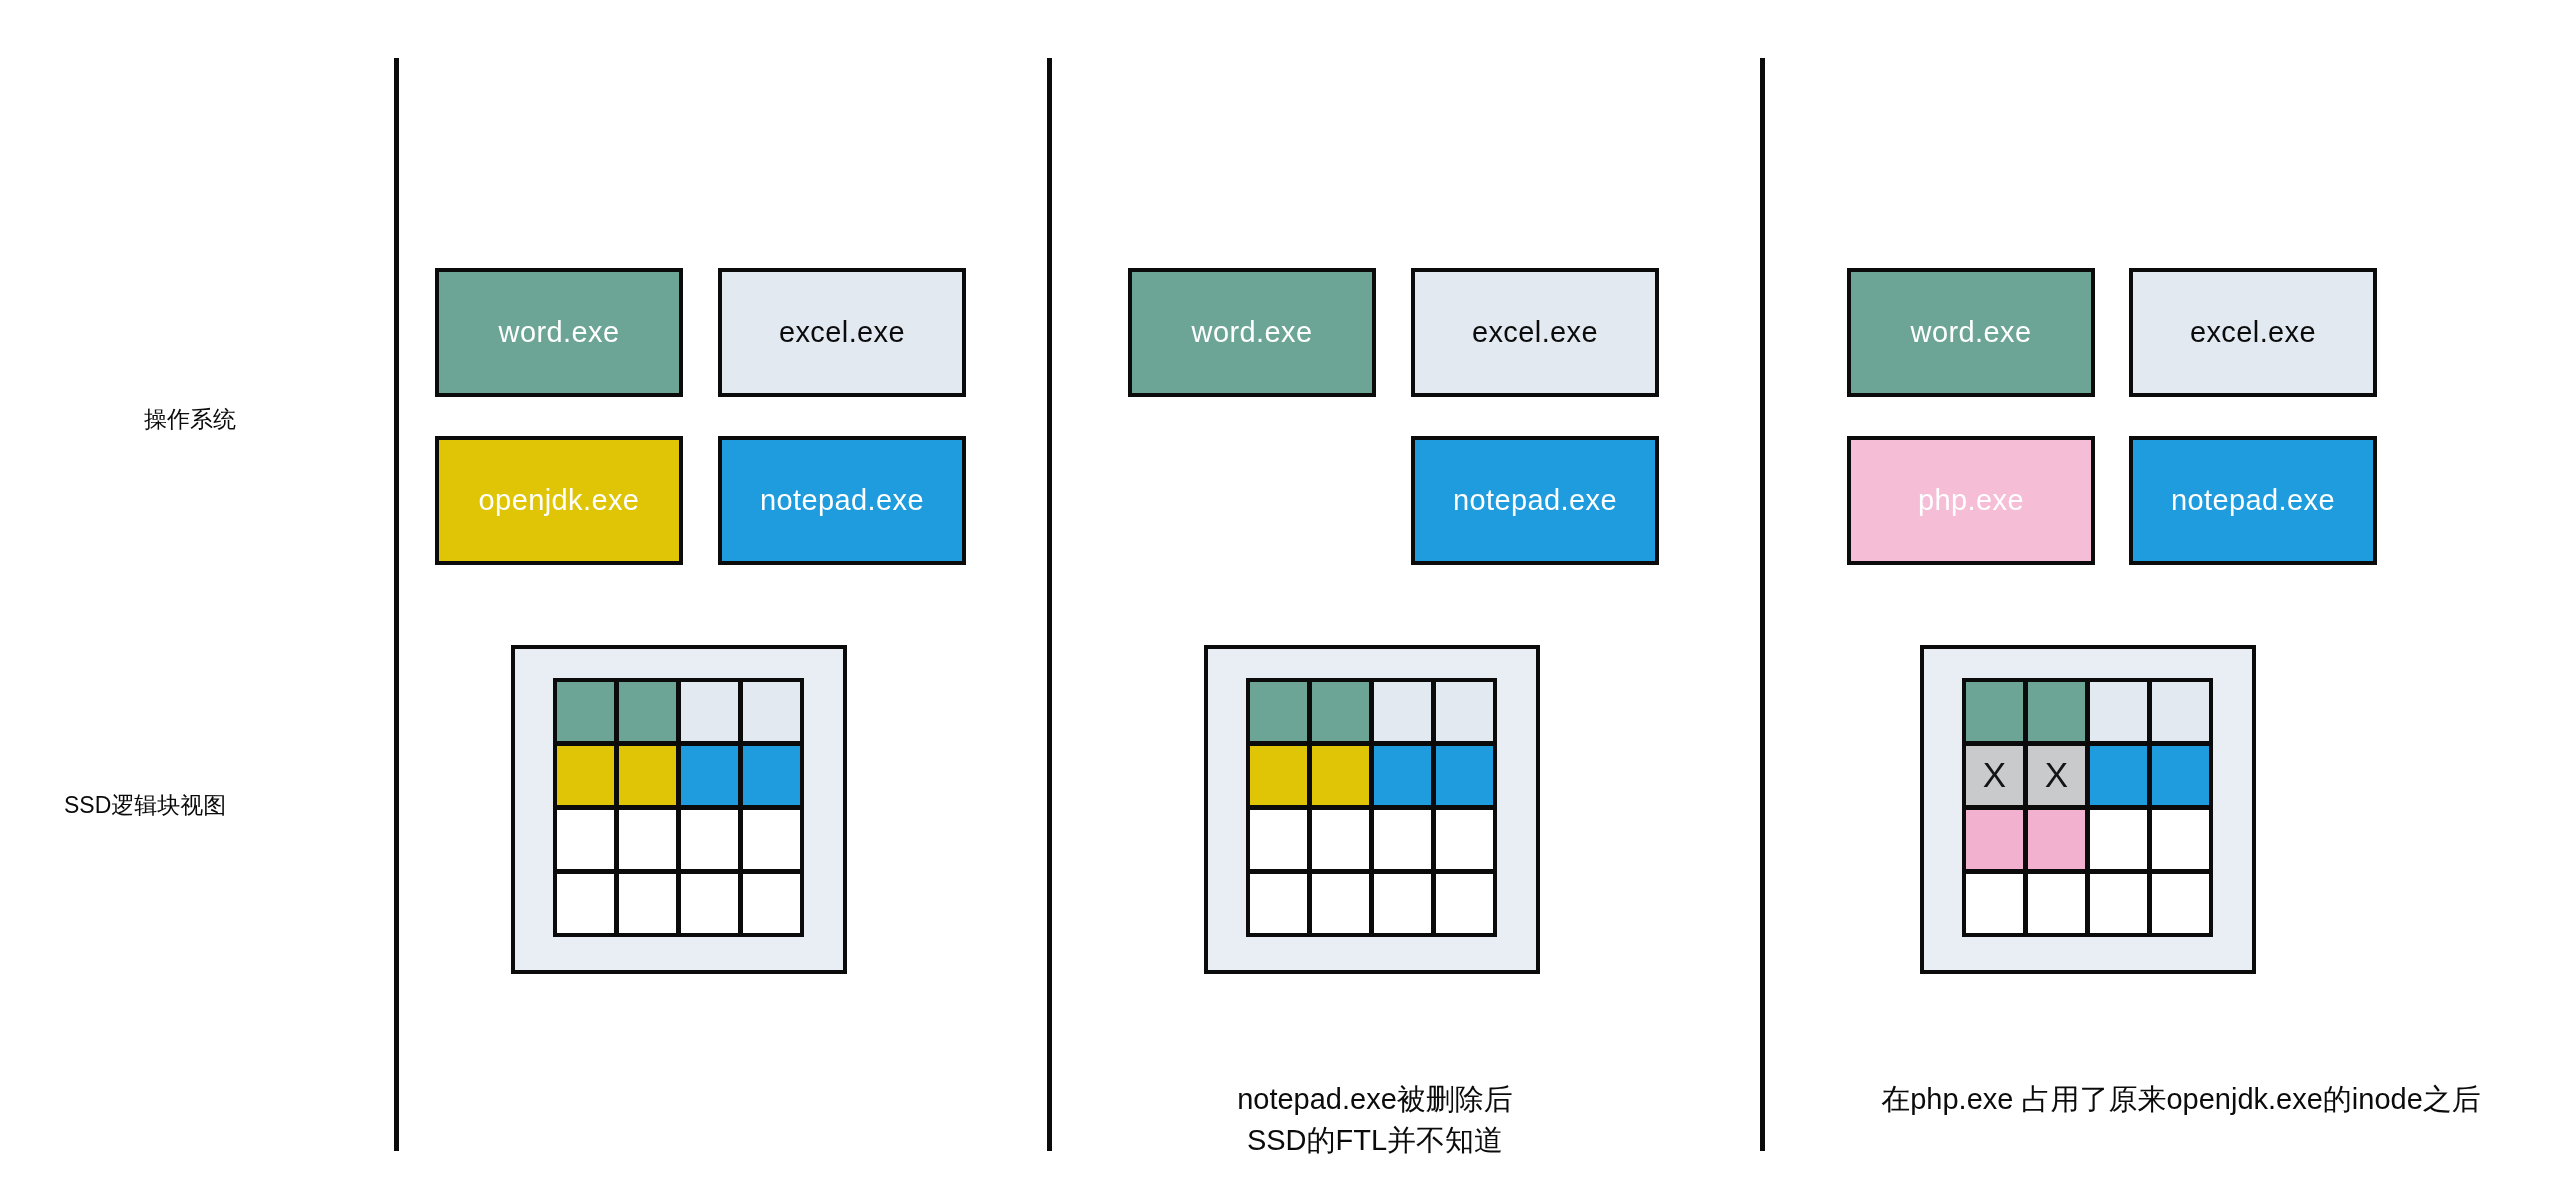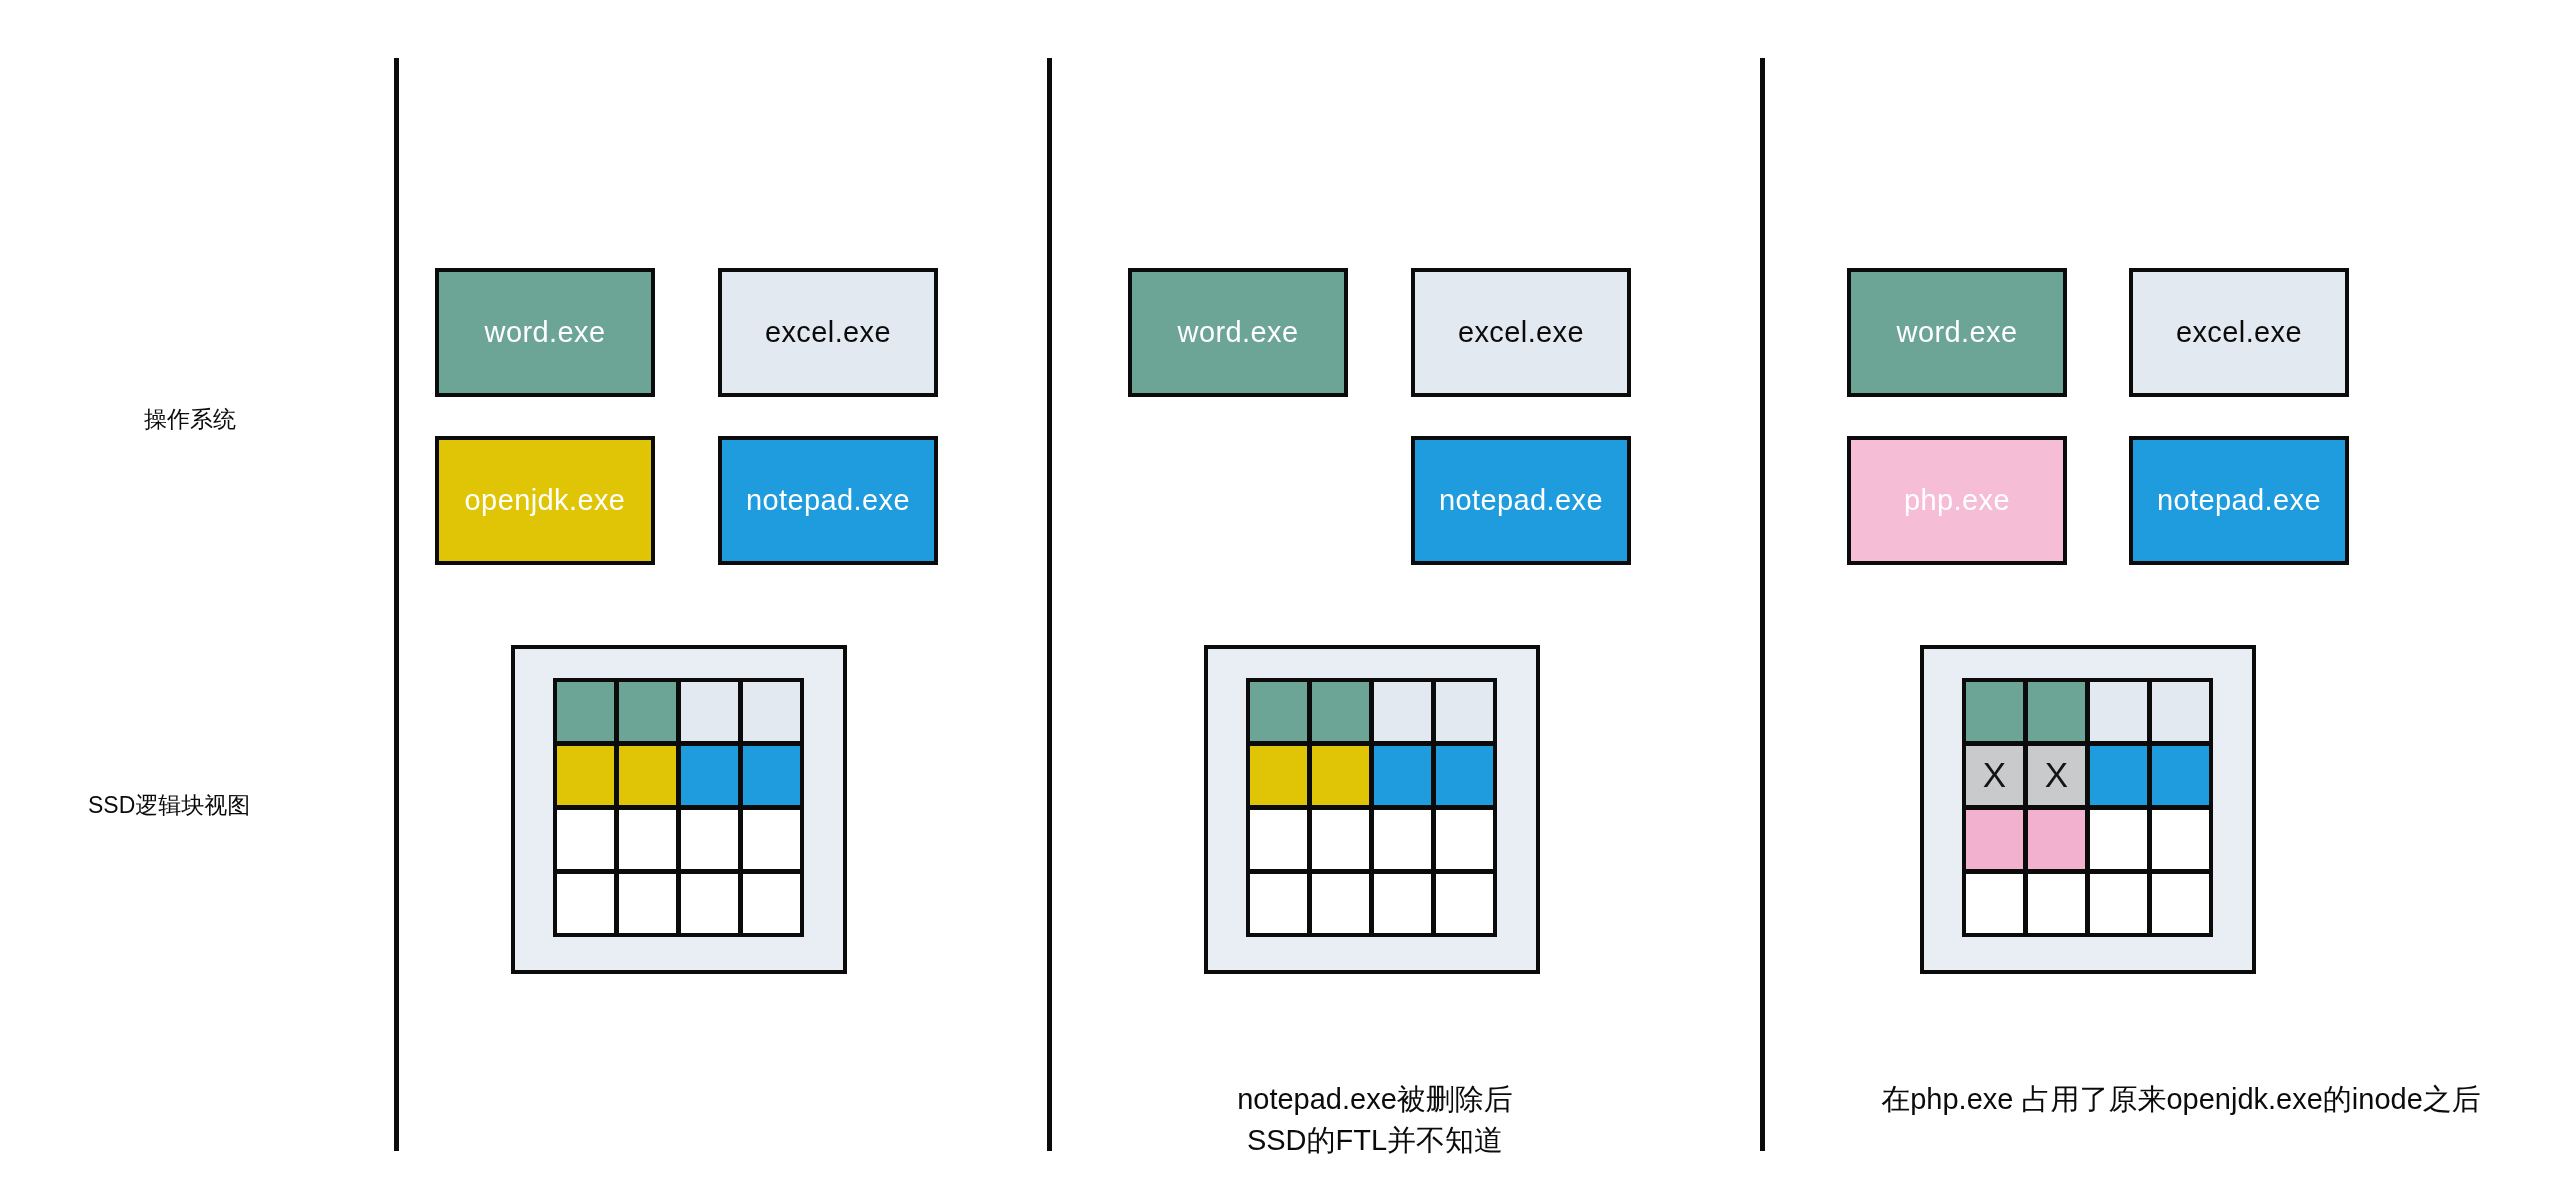--- a/index.html
+++ b/index.html
@@ -17,21 +17,21 @@
     white-space:nowrap;
   }
   .divider{
     position:absolute;
     top:58px;
     width:4.9px;height:1093px;
     background:#0b0b0b;
   }
   .app-box{
     position:absolute;
-    width:220px;height:129px;
+    width:248px;height:129px;
     border:4.2px solid #0b0b0b;
     box-sizing:border-box;
     display:flex;align-items:center;justify-content:center;
     font-size:29px;
     letter-spacing:0.4px;
   }
   .grid-frame{
     position:absolute;
     width:336px;height:329px;
     border:4.9px solid #0b0b0b;
@@ -62,21 +62,21 @@
     line-height:41px;
     color:#0b0b0b;
     white-space:nowrap;
   }
 </style>
 </head>
 <body>
 
 <div id="diagram">
   <div class="row-label" style="left:144px;top:404px;">操作系统</div>
-  <div class="row-label" style="left:88px;top:790px;">SSD逻辑块视图</div>
+  <div class="row-label" style="left:64px;top:790px;">SSD逻辑块视图</div>
 
   <div class="divider" style="left:394px;"></div>
   <div class="divider" style="left:1047px;"></div>
   <div class="divider" style="left:1760px;"></div>
 
   <div id="panels">
       <div>
         <div class="app-box" style="left: 435px; top: 268px; background: rgb(108, 164, 150); color: rgb(255, 255, 255);">
           <span>word.exe</span>
         </div>

